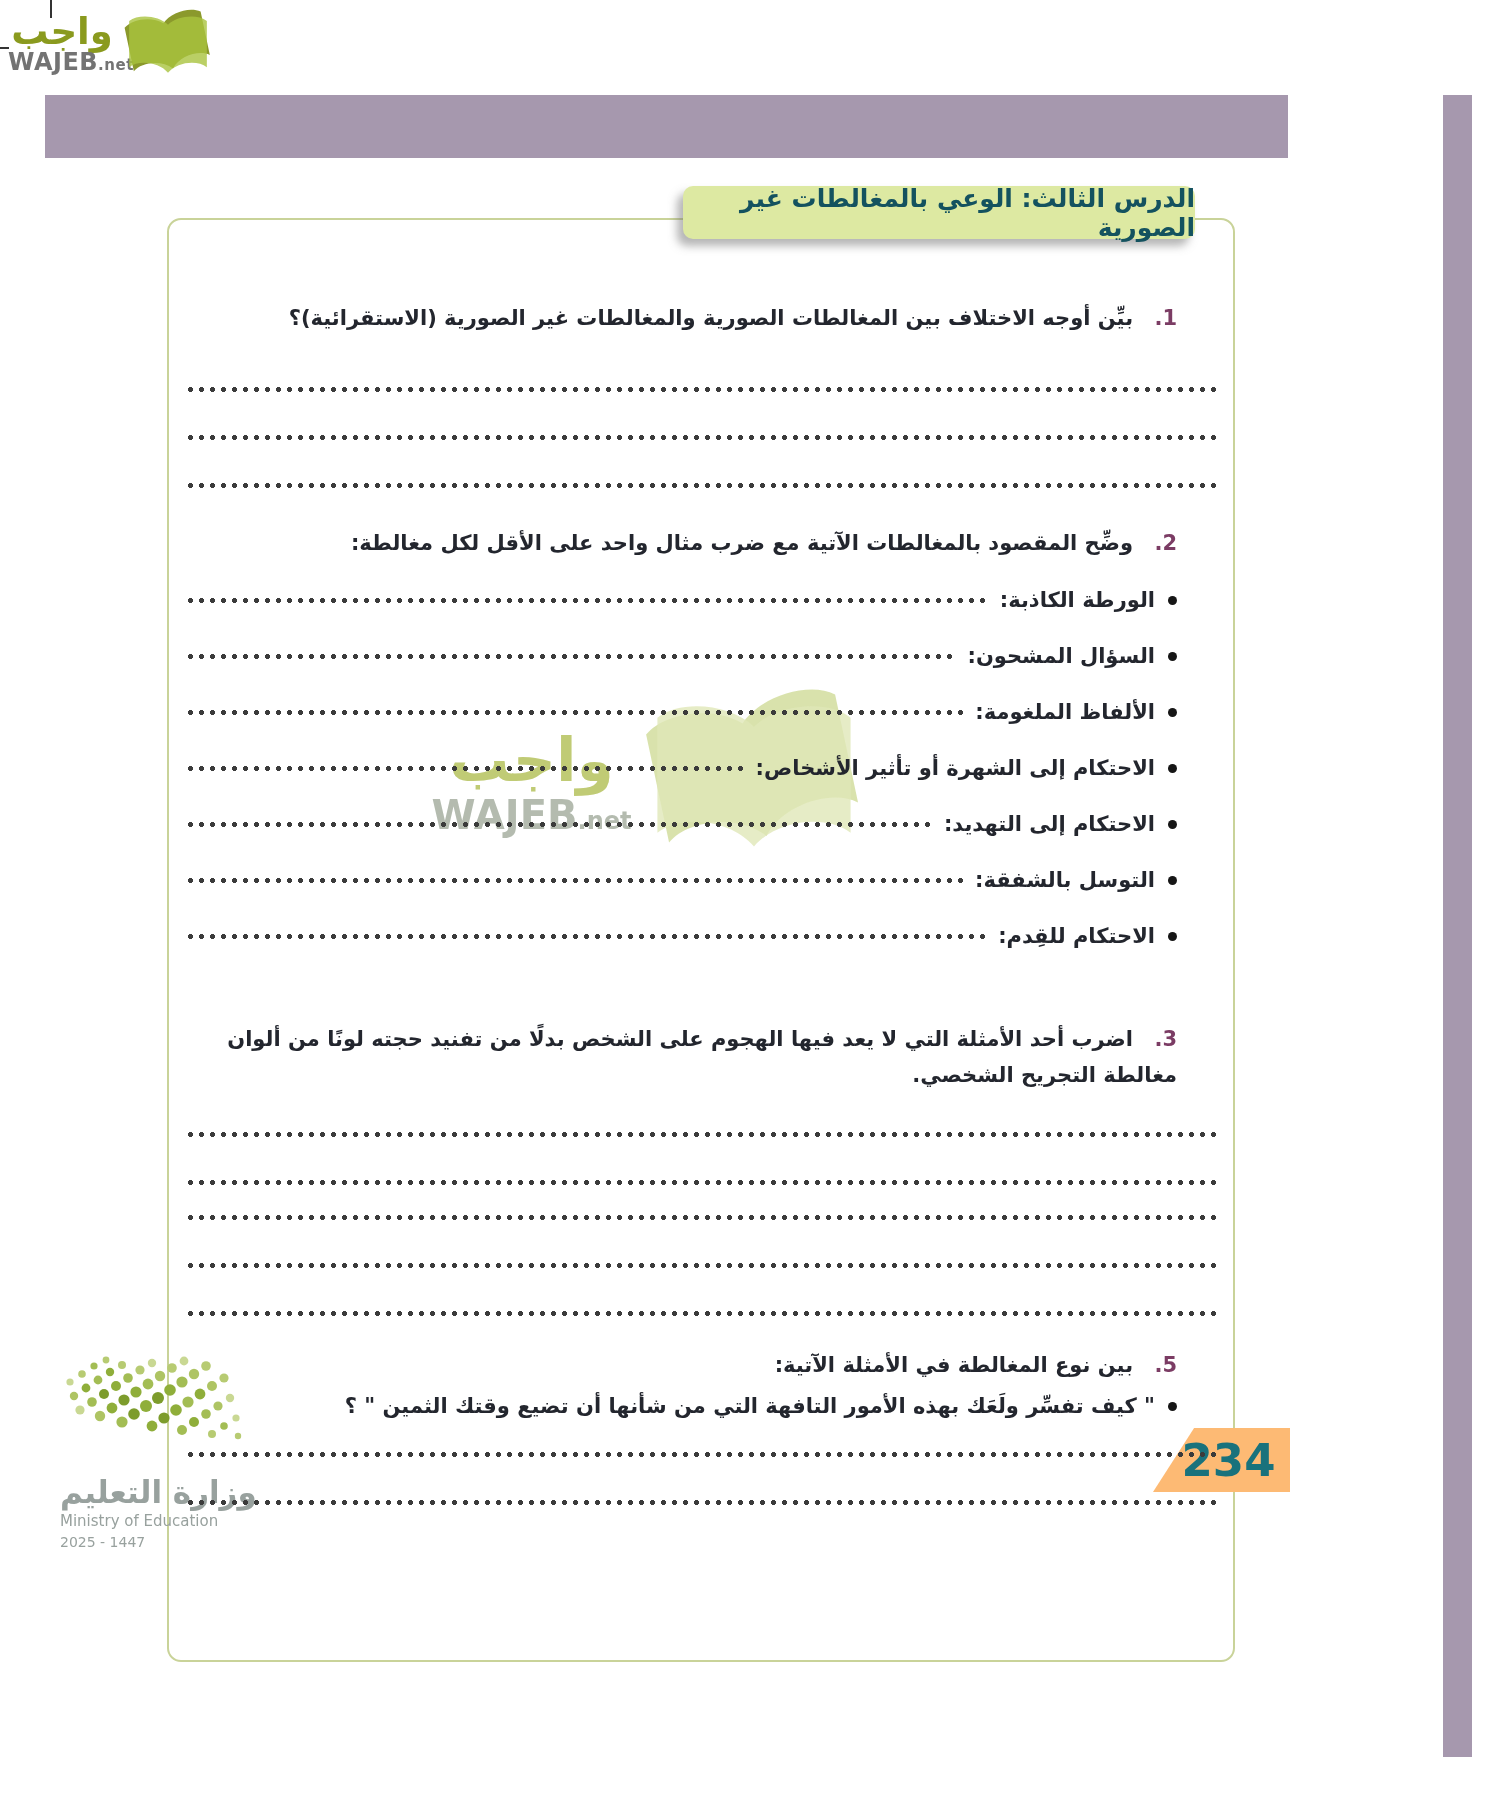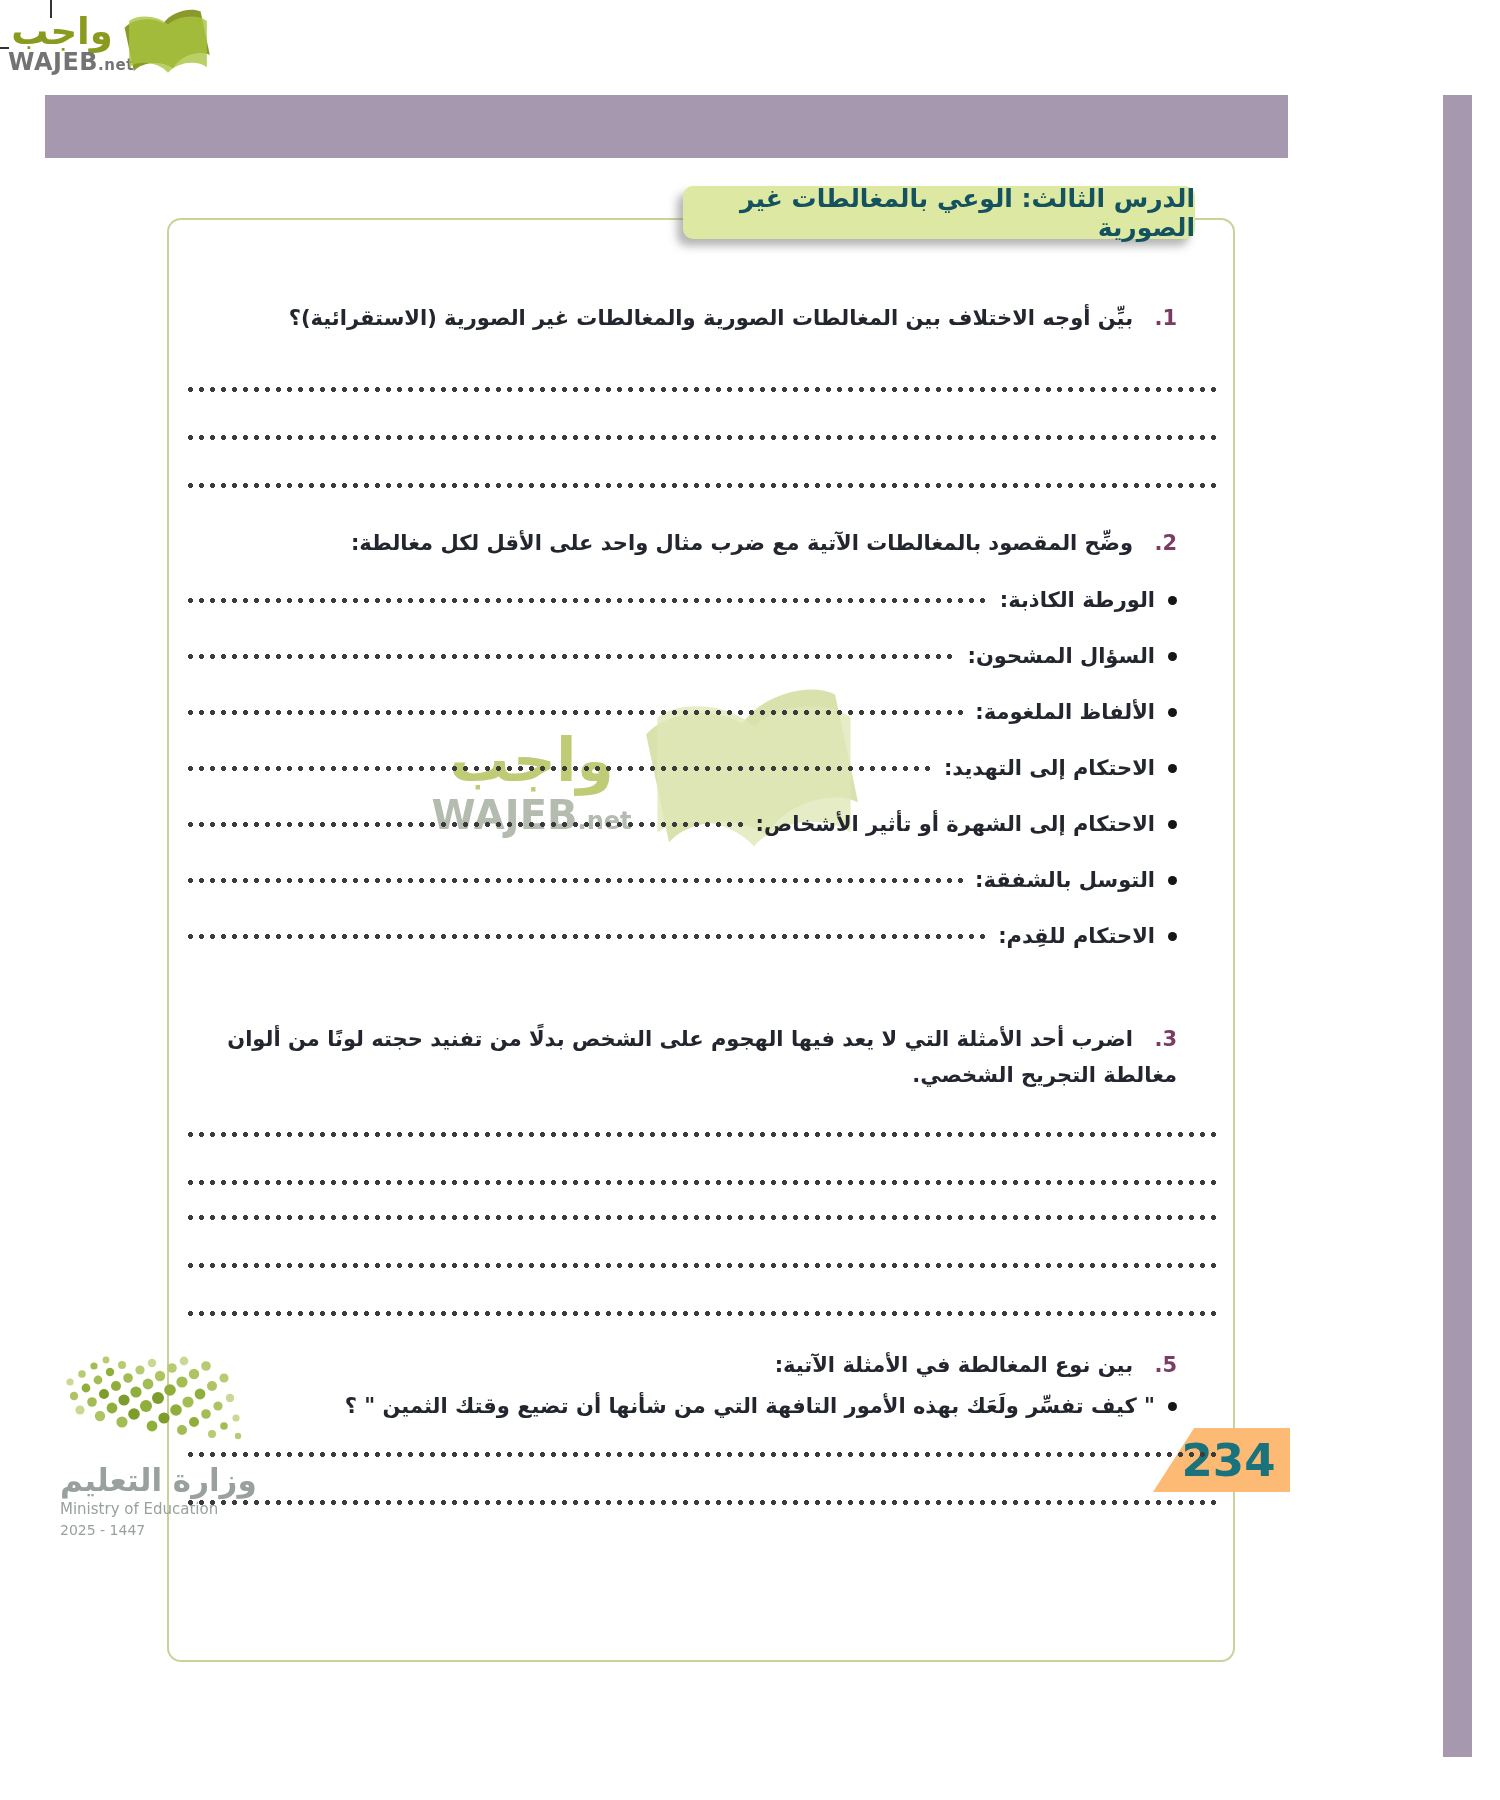--- a/index.html
+++ b/index.html
@@ -61,21 +61,21 @@
   .blabel { white-space:nowrap; }
   .bdots { flex:1; height:7px; margin-right:10px; margin-left:2px;
     background-image:radial-gradient(circle, #3b3b3b 2.3px, transparent 2.6px);
     background-size:11px 7px; background-repeat:repeat-x; background-position:0 50%; }
   .erow { margin-top:6px; }
   .erow .blabel { white-space:normal; }
 
   
   .moe { position:absolute; left:60px; top:1338px; width:210px; }
   .moe-dots { width:195px; height:118px; }
-  .moe-ar { font-size:31px; font-weight:bold; color:#98a19e; direction:rtl; text-align:left; line-height:36px; margin-top:2px; letter-spacing:1px;}
+  .moe-ar { font-size:31px; font-weight:bold; color:#98a19e; direction:rtl; text-align:left; line-height:36px; margin-top:14px; letter-spacing:1px;}
   .moe-en { font-size:15px; color:#98a19e; line-height:22px; }
   .moe-yr { font-size:14px; color:#98a19e; line-height:20px; }
 
   
   .pagenum-tab { position:absolute; left:1153px; top:1428px; width:137px; height:64px;
     background:#fdba74; clip-path:polygon(30% 0, 100% 0, 100% 100%, 0 100%);
     display:flex; align-items:center; justify-content:center; }
   .pagenum { color:#19727c; font-size:45px; font-weight:bold; padding-left:14px; }
 </style>
 </head>
@@ -141,26 +141,26 @@
         <span class="blabel">السؤال المشحون:</span>
         <span class="bdots"></span>
       </div>
       <div class="brow">
         <span class="bullet"></span>
         <span class="blabel">الألفاظ الملغومة:</span>
         <span class="bdots"></span>
       </div>
       <div class="brow">
         <span class="bullet"></span>
+        <span class="blabel">الاحتكام إلى الشهرة أو تأثير الأشخاص:</span>
+        <span class="bdots"></span>
+      </div>
+      <div class="brow">
+        <span class="bullet"></span>
         <span class="blabel">الاحتكام إلى التهديد:</span>
-        <span class="bdots"></span>
-      </div>
-      <div class="brow">
-        <span class="bullet"></span>
-        <span class="blabel">الاحتكام إلى الشهرة أو تأثير الأشخاص:</span>
         <span class="bdots"></span>
       </div>
       <div class="brow">
         <span class="bullet"></span>
         <span class="blabel">التوسل بالشفقة:</span>
         <span class="bdots"></span>
       </div>
       <div class="brow">
         <span class="bullet"></span>
         <span class="blabel">الاحتكام للقِدم:</span>

